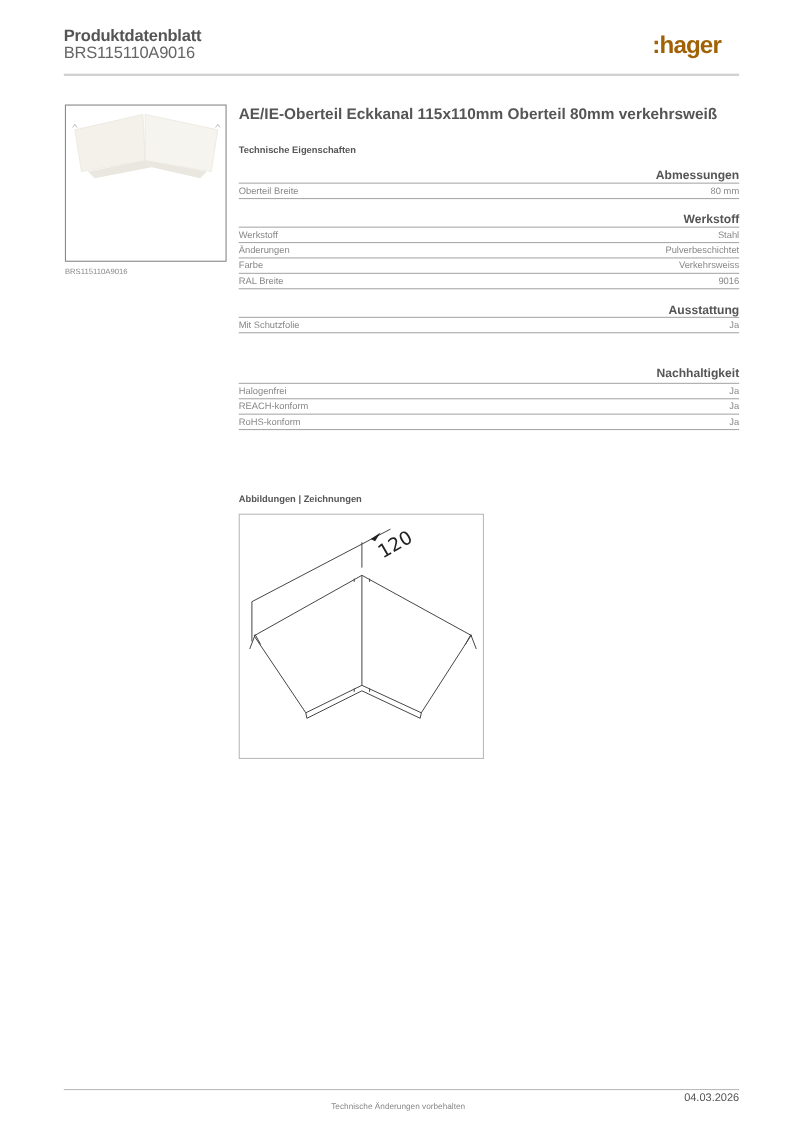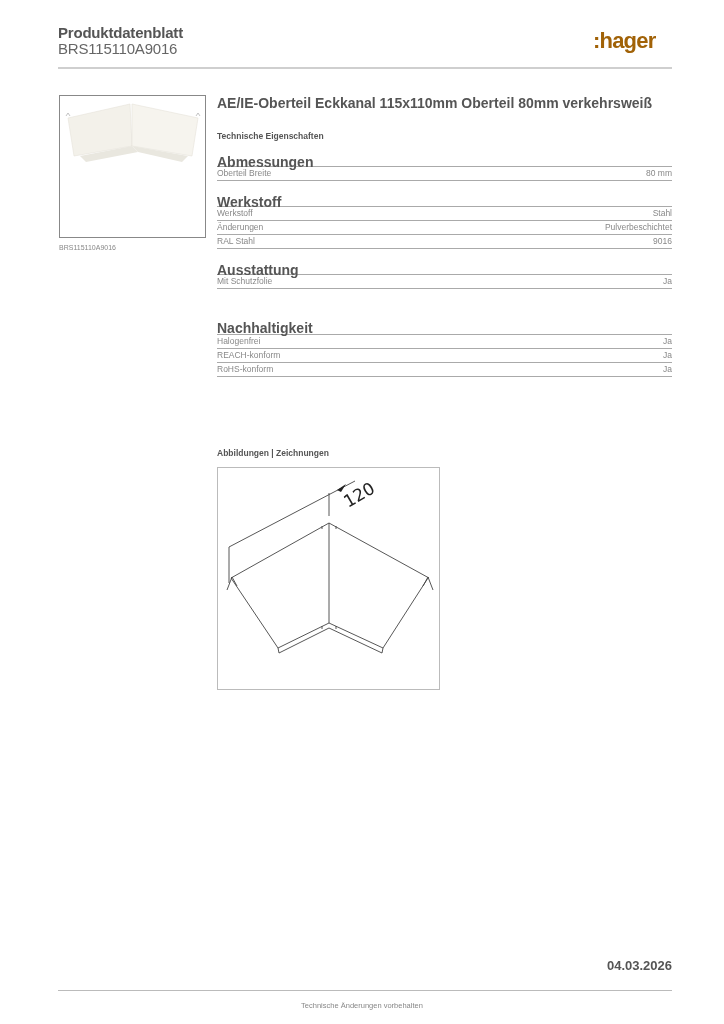--- a/index.html
+++ b/index.html
@@ -27,22 +27,22 @@
       border: 1px solid #888; box-sizing: border-box; background: #fff;
     }
     .image-caption {
       position: absolute; left: 59px; top: 244px; font-size: 7px; color: #888;
     }
     .content { position: absolute; left: 217px; top: 95px; width: 455px; }
     .product-name { font-size: 14px; font-weight: bold; color: #555; height: 12px; }
     .section-heading-main { margin-top: 24px; font-size: 8.5px; font-weight: bold; color: #555; }
     .group { margin-top: 13px; }
     .group-title {
-      font-size: 14px; font-weight: bold; color: #555;
-      border-bottom: 1px solid #aaa; padding-bottom: 2px; height: 10px;
+      font-size: 11px; font-weight: bold; color: #555;
+      border-bottom: 1px solid #aaa; padding-bottom: 2px; height: 10px; text-align: right;
     }
     .row {
       display: flex; justify-content: space-between;
       font-size: 8.5px; color: #888; border-bottom: 1px solid #aaa;
       height: 13px; line-height: 13px; align-items: center;
     }
     .spacer-large { height: 18px; }
     .drawings-heading {
       position: absolute; left: 217px; top: 448px; font-size: 8.5px; font-weight: bold; color: #555;
     }
@@ -53,21 +53,21 @@
     .footer-rule {
       position: absolute; left: 58px; top: 990px; width: 614px; height: 1px; background: #bbb;
     }
     .footer-left {
       position: absolute; left: 58px; top: 1001px; font-size: 7.5px; font-weight: normal; color: #555; margin-top: 48px;
     }
     .footer-center {
       position: absolute; left: 0; width: 724px; text-align: center; top: 1001px; font-size: 7.5px; color: #888;
     }
     .footer-right {
-      position: absolute; right: 52px; top: 958px; font-size: 13px; font-weight: bold; color: #555;
+      position: absolute; right: 52px; top: 993px; font-size: 10px; font-weight: normal; color: #555;
     }
   </style>
 </head>
 <body>
 
 <div>
   <div class="header-title">Produktdatenblatt</div>
   <div class="header-subtitle">BRS115110A9016</div>
   <div class="logo">:hager</div>
   <div class="header-rule"></div>
@@ -101,21 +101,25 @@
     <div class="group-title">Werkstoff</div>
     <div class="row">
       <span>Werkstoff</span>
       <span>Stahl</span>
     </div>
     <div class="row">
       <span>Änderungen</span>
       <span>Pulverbeschichtet</span>
     </div>
     <div class="row">
-      <span>RAL Stahl</span>
+      <span>Farbe</span>
+      <span>Verkehrsweiss</span>
+    </div>
+    <div class="row">
+      <span>RAL Breite</span>
       <span>9016</span>
     </div>
   </div>
 
   <div class="group">
     <div class="group-title">Ausstattung</div>
     <div class="row">
       <span>Mit Schutzfolie</span>
       <span>Ja</span>
     </div>

